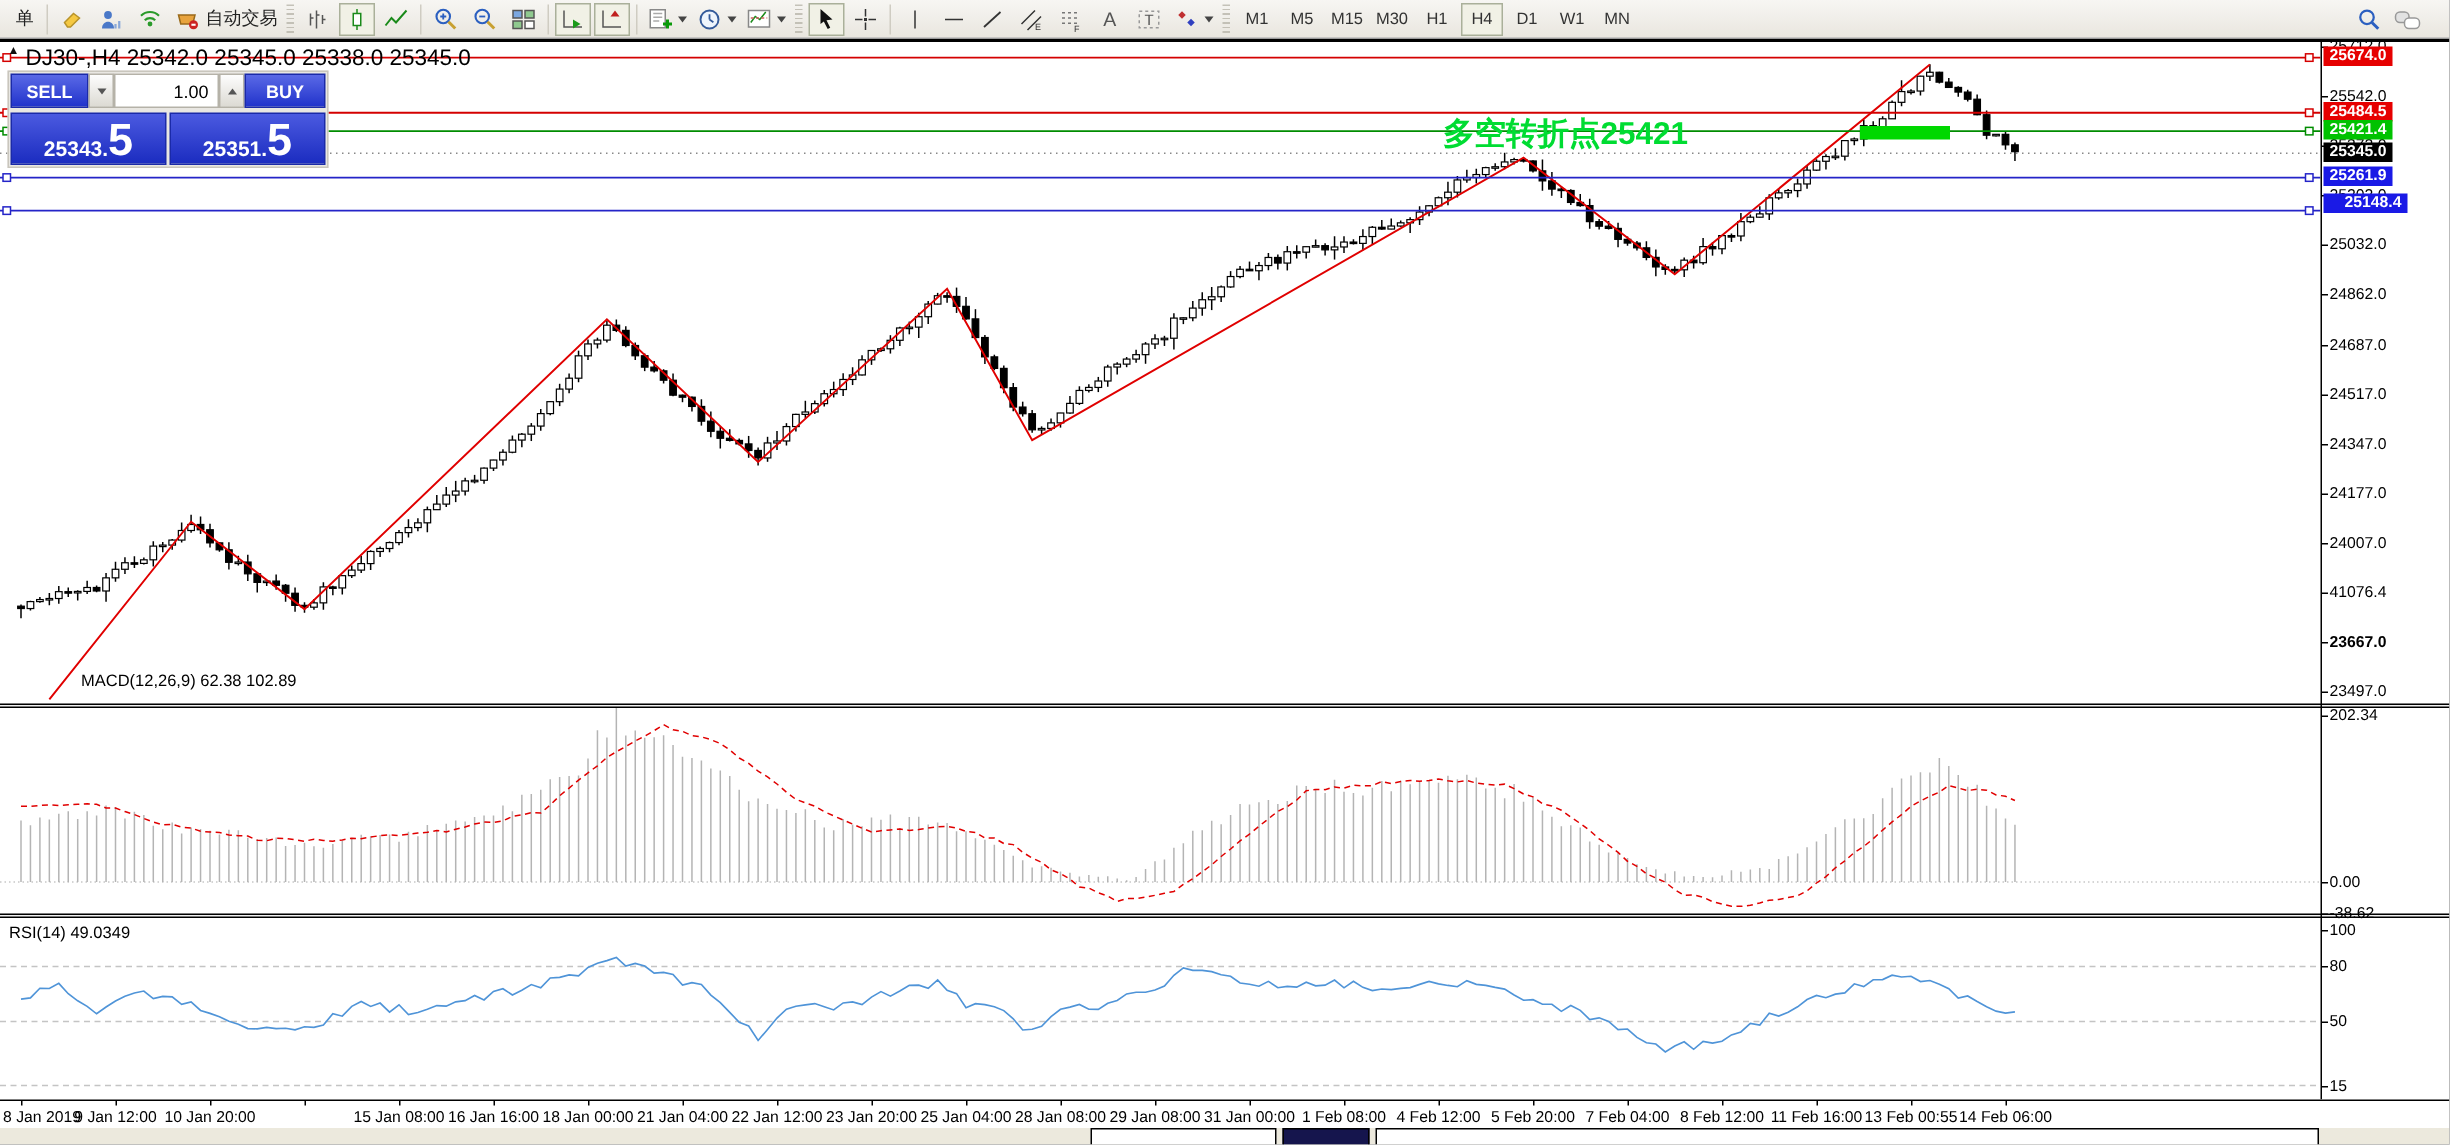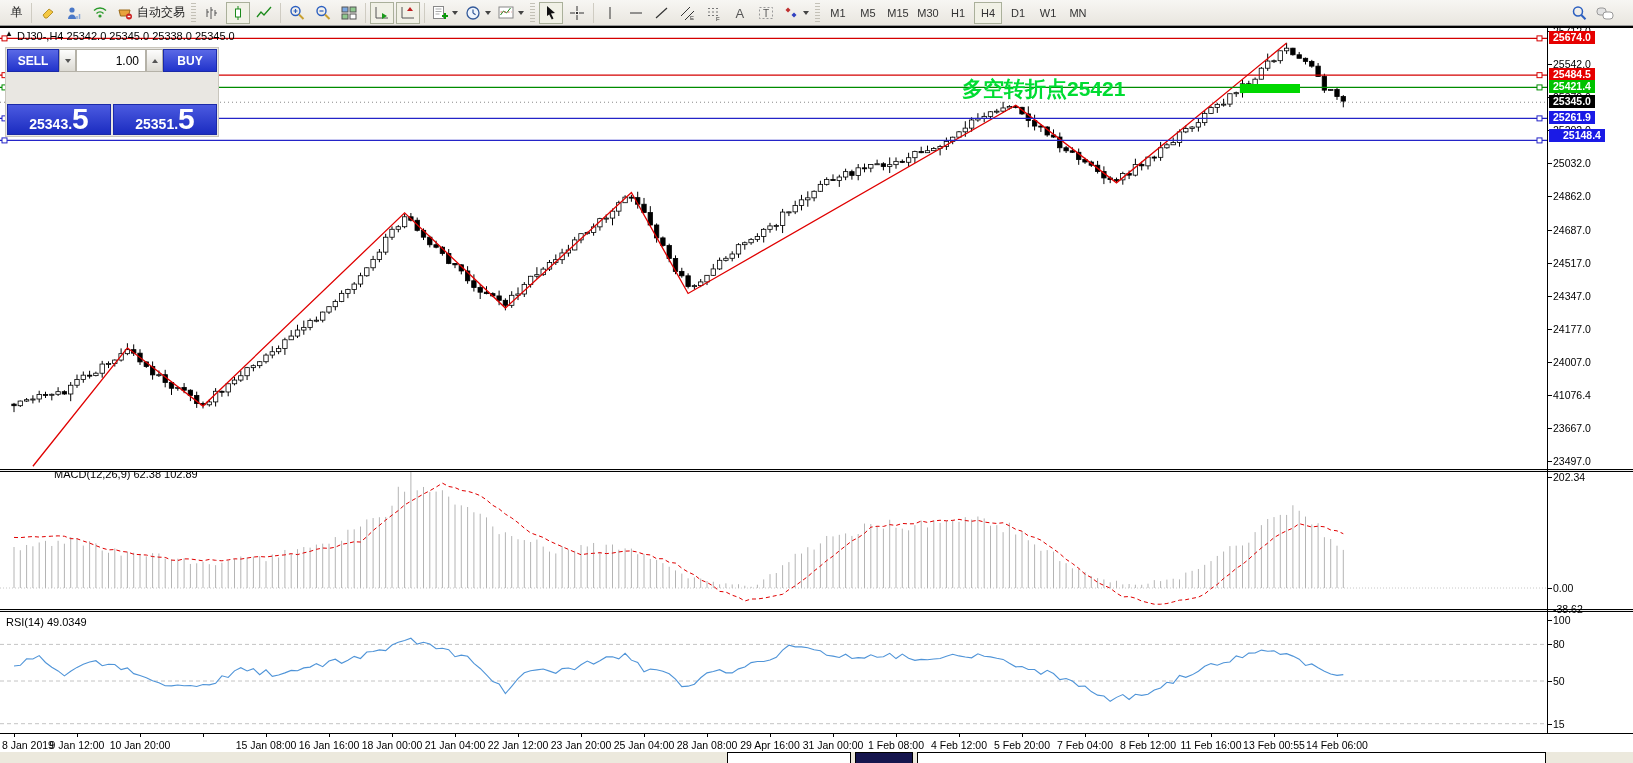--- a/index.html
+++ b/index.html
@@ -28,41 +28,41 @@
   #macd-svg{top:472px;}
   #rsi-svg{top:612px;}
   .pane-sep{position:absolute;left:0;width:1633px;height:3px;background:#f0f0f0;
             border-top:1px solid #000;border-bottom:1px solid #000;box-sizing:border-box;z-index:20;}
   .axis-line{position:absolute;left:1547px;top:28px;width:1px;height:705px;background:#000;z-index:21;}
   .axis-label{position:absolute;left:1553px;font-size:10.5px;color:#000;white-space:nowrap;z-index:22;}
   .axis-dash{position:absolute;left:1548px;width:4px;height:1px;background:#000;z-index:22;}
   .price-tag{position:absolute;left:1549px;height:13px;line-height:13px;padding:0 4px;
              font-size:10.5px;font-weight:bold;color:#fff;white-space:nowrap;z-index:23;}
   .pane-label{position:absolute;font-size:11px;color:#000;z-index:15;}
-  .chart-title{position:absolute;left:17px;top:30px;font-size:11px;color:#000;z-index:15;}
+  .chart-title{position:absolute;left:17px;top:30px;font-size:15px;color:#000;z-index:15;}
   .chart-marker{position:absolute;left:5px;top:29px;font-size:8px;color:#111;z-index:15;}
   .time-axis{position:absolute;left:0;top:733px;width:1633px;height:19px;background:#fff;
              border-top:1px solid #000;box-sizing:border-box;z-index:24;}
   .time-label{position:absolute;top:5px;font-size:10.5px;color:#000;white-space:nowrap;transform:translateX(-50%);}
   .time-tick{position:absolute;top:0;width:1px;height:3px;background:#000;}
   
   .order-panel{position:absolute;left:5px;top:47px;width:210px;z-index:30;
                background:#e9e7e2;border:1px solid #c9c6bd;padding:1px;box-sizing:content-box;}
   .op-row1{display:flex;height:23px;}
   .op-btn{background:linear-gradient(#5a69e6,#2133cb);color:#fff;font-size:12px;font-weight:bold;
           border:1px solid #1b2aa8;display:flex;align-items:center;justify-content:center;cursor:default;}
   .op-sell{width:50px;}
   .op-buy{width:52px;}
   .op-spin{width:15px;background:linear-gradient(#fdfdfd,#dcdad3);border:1px solid #b5b2a8;
            display:flex;align-items:center;justify-content:center;}
   .spin-up-glyph{width:0;height:0;border-left:3px solid transparent;border-right:3px solid transparent;border-bottom:4px solid #555;}
   .spin-down-glyph{width:0;height:0;border-left:3px solid transparent;border-right:3px solid transparent;border-top:4px solid #555;}
   .vol-input{flex:1;width:60px;border:1px solid #b5b2a8;font-family:inherit;font-size:12px;
              text-align:right;padding:0 6px 0 0;background:#fff;color:#000;}
-  .op-row2{display:flex;height:47px;margin-top:16px;gap:2px;align-items:flex-end;}
+  .op-row2{display:flex;height:35px;margin-top:3px;gap:2px;}
   .op-price{flex:1;background:linear-gradient(#4b5ae0,#1b2cc0);border:1px solid #1b2aa8;color:#fff;
             display:flex;align-items:flex-end;justify-content:center;padding-bottom:1px;}
   .op-price .main{font-size:14px;font-weight:bold;line-height:17px;}
   .op-price .sep2{font-size:14px;font-weight:bold;line-height:17px;}
   .op-price .big{font-size:30px;font-weight:bold;line-height:28px;}
   
   .bottom-strip{position:absolute;left:0;top:752px;width:1633px;height:11px;background:#ece9dd;z-index:26;}
   .bs-box{position:absolute;top:0;height:14px;background:#fff;border:1px solid #000;box-sizing:border-box;}
 </style>
 </head>
@@ -985,21 +985,21 @@
       <line x1="0" y1="111.7" x2="1547" y2="111.7" stroke="#c4c4c4" stroke-dasharray="4,3"></line>
       <polyline points="14,54.07509258551523 20.3,53.270486385868864 26.6,46.8494548053667 32.9,46.995942954937924 39.2,43.57045249040238 45.5,50.468938265042375 51.8,55.215897209546526 58.1,58.92632093543652 64.4,63.850658710743296 70.69999999999999,59.31488997568376 77,55.38963635780383 83.3,52.19782889189664 89.6,50.043592411186545 95.89999999999999,48.7022967638603 102.2,53.726829650796326 108.5,52.217669883091 114.8,52.57148745960246 121.1,57.61019028575004 127.39999999999999,55.93247474329546 133.7,61.637205574507824 140,63.58879789921455 146.29999999999998,65.80690276583657 152.6,68.85732446211856 158.9,70.76689909168053 165.2,73.72663817634806 171.5,73.89837887638714 177.79999999999998,72.94975352004636 184.1,73.7016765757976 190.4,73.47843710381538 196.7,74.53936568469274 203,72.51671766841318 209.29999999999998,72.89693181519397 215.6,71.28861548900605 221.9,63.78859391100705 228.2,65.46127874681261 234.5,58.87379623055458 240.79999999999998,55.67711497950368 247.1,58.955125543188 253.4,56.702021183663355 259.7,62.755615601781756 266,57.84507734255555 272.3,64.31790545178421 278.59999999999997,62.969412894384 284.9,60.86231886118806 291.2,58.37363389575698 297.5,58.78859525674022 303.8,55.890202546354075 310.09999999999997,55.098007246510434 316.4,51.64219207152724 322.7,54.65190667380179 329,48.9794489569463 335.3,47.16852977623897 341.59999999999997,51.29541498769807 347.9,48.20203217954243 354.2,44.363923036245886 360.5,46.50763512100093 366.8,40.00639855284431 373.09999999999997,39.57752179650497 379.4,37.89999644428585 385.7,38.60786328111588 392,32.997054742472244 398.3,30.184297535335645 404.59999999999997,28.41167799422052 410.9,26.247459101518615 417.2,32.09566152846347 423.5,30.23052399739436 429.8,32.02442505980563 436.09999999999997,36.778624139582746 442.4,36.29325119771529 448.7,37.67397398789413 455,44.75301046779379 461.3,43.14480159275234 467.59999999999997,44.32601044353563 473.9,51.39393649596721 480.2,56.45342067450285 486.5,62.899086570381186 492.8,69.51812047320418 499.09999999999997,71.95817205644678 505.4,81.65474836406298 511.7,74.28062744078227 518,66.69146930488758 524.3,60.761326797734945 530.6,58.81765141440555 536.9,57.88819076359738 543.1999999999999,57.04205705263186 549.5,59.13041497973725 555.8,61.28649833380245 562.1,56.61742906625538 568.4,55.96800950497699 574.6999999999999,57.744715148168616 581,52.76742534270665 587.3,49.082221484480726 593.6,52.08104397985153 599.9,48.69511739614698 606.1999999999999,44.91560928236321 612.5,44.73848330895323 618.8,46.83897476320342 625.1,41.31402794580441 631.4,48.15041481271386 637.6999999999999,50.40061918667517 644,59.794619882549156 650.3,57.086391770956105 656.6,57.74818568658083 662.9,59.164451161352915 669.1999999999999,61.73108918741345 675.5,67.19277459447582 681.8,74.65426894909392 688.1,74.15589386711828 694.4,72.2513193208833 700.6999999999999,65.7748279284391 707,60.87477080111857 713.3,59.43873503149487 719.6,57.66813338034786 725.9,60.8494586099498 732.1999999999999,60.88221589033957 738.5,56.85946123031899 744.8,54.98284437153674 751.1,50.62710612449236 757.4,49.48073929302022 763.6999999999999,49.46950317261088 770,48.0036758278124 776.3,45.37249102221802 782.6,38.15293493611273 788.9,33.22163129464258 795.1999999999999,34.86823172594886 801.5,34.92132310852874 807.8,35.78430316566024 814.1,37.83541176515631 820.4,38.81295089342632 826.6999999999999,43.3231817495171 833,44.13691680260468 839.3,45.46209230792709 845.6,42.25427939556539 851.9,46.48783712403228 858.1999999999999,45.61514464073969 864.5,46.088562333066946 870.8,42.77517215983787 877.1,45.25684411732169 883.4,44.75691987095866 889.6999999999999,41.35572920424709 896,46.549999040105995 902.3,42.13937609007116 908.6,46.241487249851545 914.9,48.390652569692264 921.1999999999999,47.359222503574564 927.5,47.78603596308423 933.8,46.923663437439444 940.1,46.42405777957756 946.4,44.2669688530468 952.6999999999999,42.29641511593325 959,43.912532107476146 965.3,44.96016882076115 971.6,45.82447423673141 977.9,41.749876893778335 984.1999999999999,44.23222863184101 990.5,44.9041558049852 996.8,46.23972164443507 1003.1,47.40396227952652 1009.4,51.28291605731379 1015.6999999999999,54.83981264917366 1022,54.44883347378578 1028.3,57.467134692316876 1034.6,57.51115662536956 1040.8999999999999,62.22319190191664 1047.2,58.35384217161499 1053.5,61.56555791795254 1059.8,67.66436337887775 1066.1,66.55656428085175 1072.3999999999999,68.98990662624594 1078.7,74.37542272700462 1085,74.01991571041289 1091.3,79.56677978751249 1097.6,83.16984738563187 1103.8999999999999,83.99779469876084 1110.2,89.33044033150654 1116.5,85.36194198540412 1122.8,82.52812307475135 1129.1,87.53549851646646 1135.3999999999999,82.2913337927172 1141.7,83.40384025298525 1148,82.16570665925275 1154.3,77.9422286153445 1160.6,75.96530953662004 1166.8999999999999,70.22517367706169 1173.2,71.41520263599232 1179.5,63.43434860217385 1185.8,65.37555429839995 1192.1,62.878802087772634 1198.3999999999999,59.19060091119725 1204.7,54.34846204349771 1211,51.612306787879206 1217.3,53.16085318344831 1223.6,50.75359241207502 1229.8999999999999,49.94352773844358 1236.2,43.87108094561658 1242.5,45.75931393119972 1248.8,41.16309928737581 1255.1,41.05861150484066 1261.3999999999999,38.11666700158734 1267.7,39.30869846274611 1274,38.84177861100373 1280.3,42.382591819564496 1286.6,41.683471072269604 1292.8999999999999,44.12220238910677 1299.2,47.162740844197884 1305.5,53.43601922017988 1311.8,51.95426717960431 1318.1,55.669764218920214 1324.3999999999999,59.19374910980463 1330.7,62.0935466310149 1337,63.405482528773135 1343.3,62.598690461064685" fill="none" stroke="#4f94d8" stroke-width="1.1"></polyline>
     </svg>
 
   <div class="pane-sep" style="top:469px;"></div>
   <div class="pane-sep" style="top:609px;"></div>
   <div class="axis-line"></div>
 
   <span class="chart-marker">▲</span>
   <div class="chart-title">DJ30-,H4 25342.0 25345.0 25338.0 25345.0</div>
-  <div class="pane-label" style="left:6px;top:468px;padding-left:48px;">MACD(12,26,9) 62.38 102.89</div>
+  <div class="pane-label" style="left:6px;top:448px;padding-left:48px;">MACD(12,26,9) 62.38 102.89</div>
   <div class="pane-label" style="left:6px;top:616px;">RSI(14) 49.0349</div>
 
   <div id="price-axis">
       <div class="axis-dash" style="top: 31px;"></div>
       <div class="axis-label" style="top: 25px;">25712.0</div>
       <div class="axis-dash" style="top: 64.0023px;"></div>
       <div class="axis-label" style="top: 58.0023px;">25542.0</div>
       <div class="axis-dash" style="top: 97.0045px;"></div>
       <div class="axis-label" style="top: 91.0045px;">25372.0</div>
       <div class="axis-dash" style="top: 130.007px;"></div>
@@ -1014,21 +1014,21 @@
       <div class="axis-label" style="top: 256.986px;">24517.0</div>
       <div class="axis-dash" style="top: 295.989px;"></div>
       <div class="axis-label" style="top: 289.989px;">24347.0</div>
       <div class="axis-dash" style="top: 328.991px;"></div>
       <div class="axis-label" style="top: 322.991px;">24177.0</div>
       <div class="axis-dash" style="top: 361.993px;"></div>
       <div class="axis-label" style="top: 355.993px;">24007.0</div>
       <div class="axis-dash" style="top: 394.995px;"></div>
       <div class="axis-label" style="top: 388.995px;">41076.4</div>
       <div class="axis-dash" style="top: 427.998px;"></div>
-      <div class="axis-label" style="top: 421.998px;">23667.0</div>
+      <div class="axis-label" style="top: 421.998px; font-weight: bold;">23667.0</div>
       <div class="axis-dash" style="top: 461px;"></div>
       <div class="axis-label" style="top: 455px;">23497.0</div>
       <div class="price-tag" style="top: 31.377px; background: rgb(230, 0, 0);">25674.0</div>
       <div class="price-tag" style="top: 68.1648px; background: rgb(230, 0, 0);">25484.5</div>
       <div class="price-tag" style="top: 80.4144px; background: rgb(0, 194, 0); text-align: right;">25421.4</div>
       <div class="price-tag" style="top: 95.246px; background: rgb(0, 0, 0);">25345.0</div>
       <div class="price-tag" style="top: 111.378px; background: rgb(26, 26, 230);">25261.9</div>
       <div class="price-tag" style="top: 129px; background: rgb(26, 26, 230); padding-left: 14px;">25148.4</div>
     </div>
   <div id="macd-axis">
@@ -1069,21 +1069,21 @@
       <div class="time-label" style="left: 455px;">21 Jan 04:00</div>
       <div class="time-tick" style="left: 518px;"></div>
       <div class="time-label" style="left: 518px;">22 Jan 12:00</div>
       <div class="time-tick" style="left: 581px;"></div>
       <div class="time-label" style="left: 581px;">23 Jan 20:00</div>
       <div class="time-tick" style="left: 644px;"></div>
       <div class="time-label" style="left: 644px;">25 Jan 04:00</div>
       <div class="time-tick" style="left: 707px;"></div>
       <div class="time-label" style="left: 707px;">28 Jan 08:00</div>
       <div class="time-tick" style="left: 770px;"></div>
-      <div class="time-label" style="left: 770px;">29 Apr 16:00</div>
+      <div class="time-label" style="left: 770px;">29 Jan 08:00</div>
       <div class="time-tick" style="left: 833px;"></div>
       <div class="time-label" style="left: 833px;">31 Jan 00:00</div>
       <div class="time-tick" style="left: 896px;"></div>
       <div class="time-label" style="left: 896px;">1 Feb 08:00</div>
       <div class="time-tick" style="left: 959px;"></div>
       <div class="time-label" style="left: 959px;">4 Feb 12:00</div>
       <div class="time-tick" style="left: 1022px;"></div>
       <div class="time-label" style="left: 1022px;">5 Feb 20:00</div>
       <div class="time-tick" style="left: 1085px;"></div>
       <div class="time-label" style="left: 1085px;">7 Feb 04:00</div>

